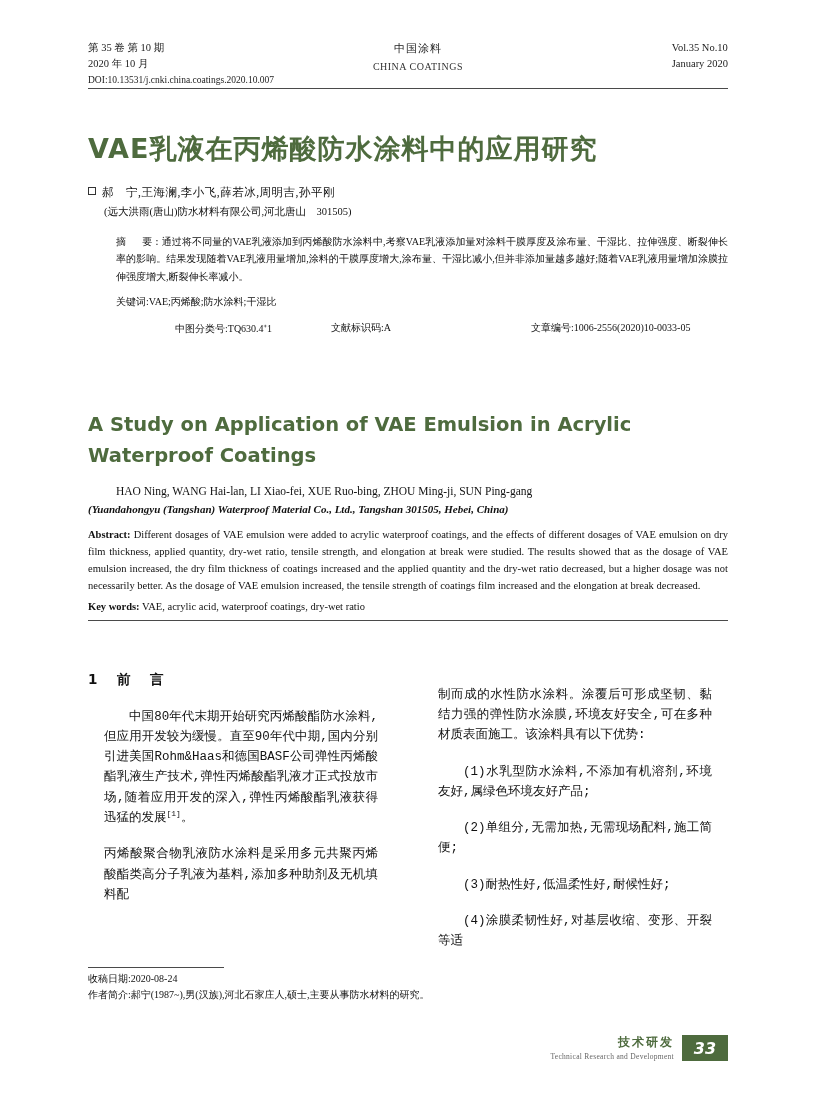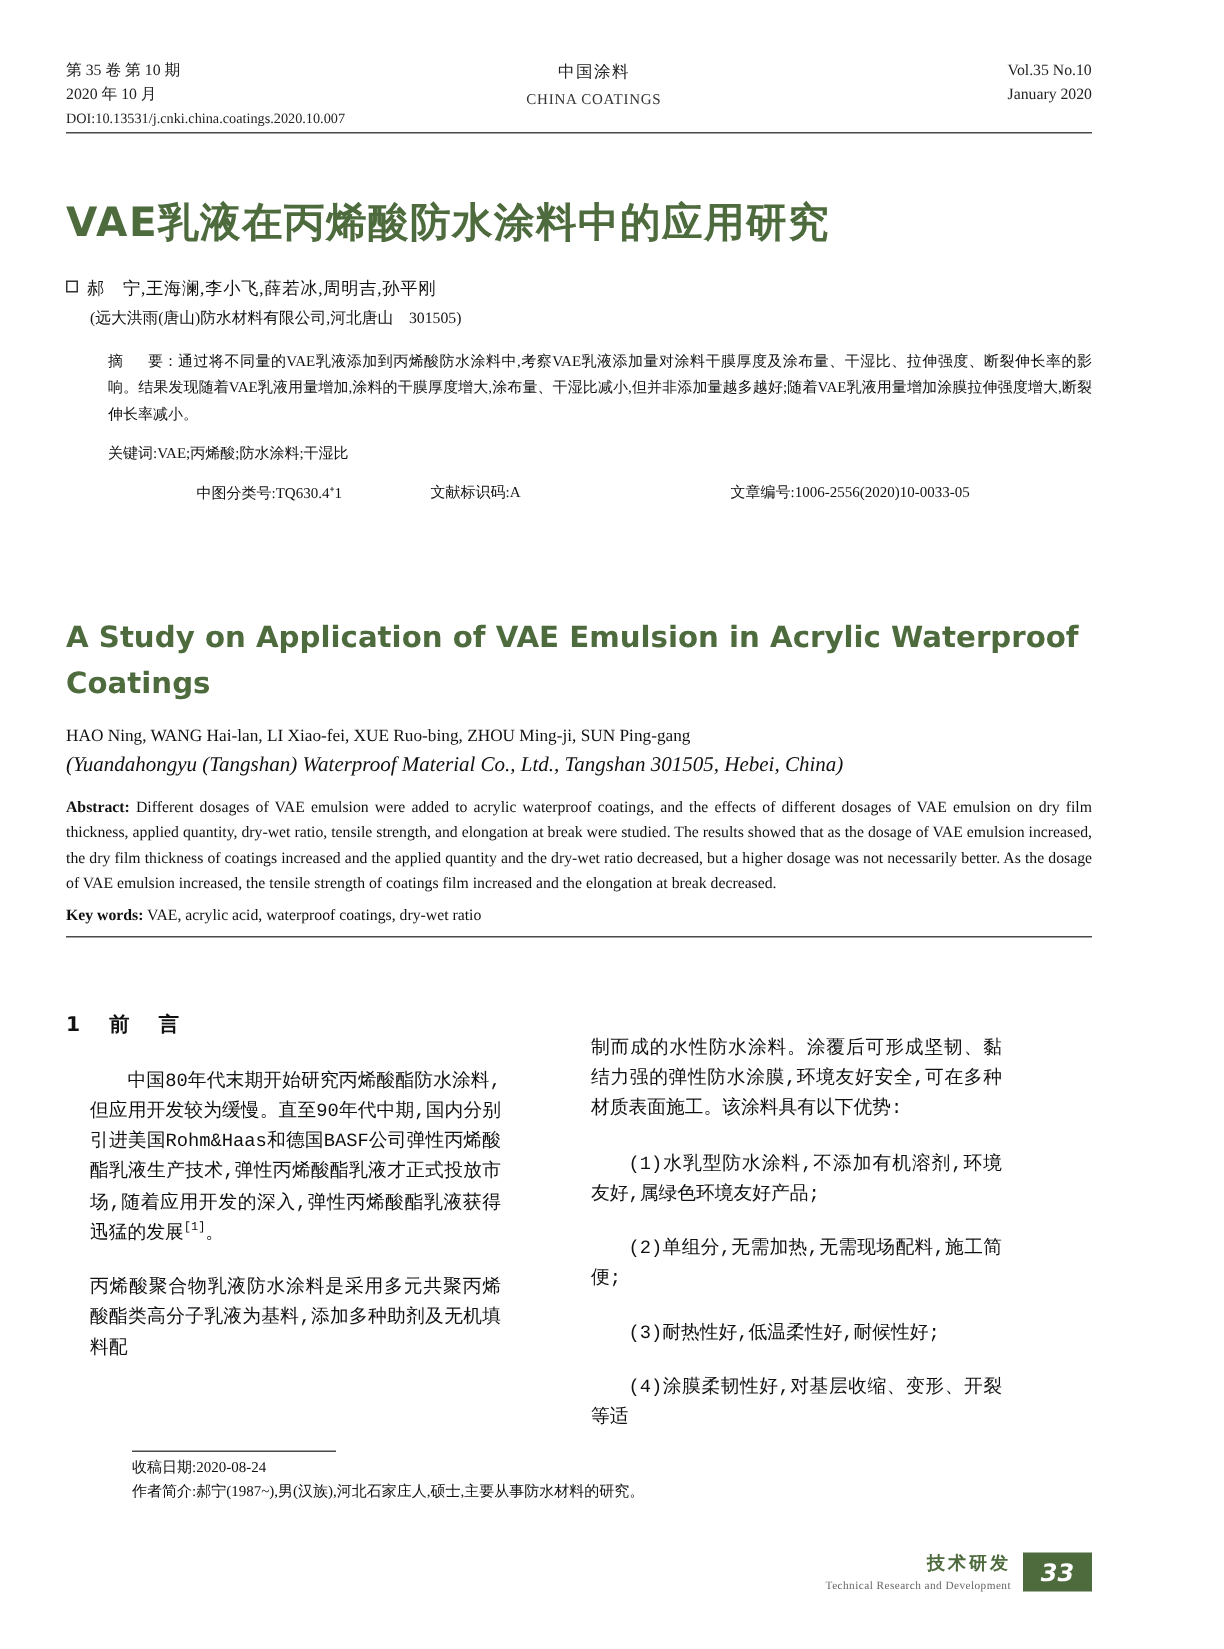--- a/index.html
+++ b/index.html
@@ -9,21 +9,21 @@
     height: 1099px;
     background: #ffffff;
     font-family: "Liberation Serif", serif;
     color: #1a1a1a;
     position: relative;
   }
   .page {
     position: relative;
     width: 816px;
     height: 1099px;
-    padding: 40px 88px 0 44px;
+    padding: 40px 88px 0 88px;
   }
 
   
   .masthead {
     display: flex;
     justify-content: space-between;
     align-items: flex-start;
     font-size: 10.5px;
     line-height: 1.5;
     color: #222;
@@ -112,26 +112,28 @@
     font-family: "DejaVu Sans", sans-serif;
     font-weight: bold;
     font-size: 19.5px;
     line-height: 1.55;
     color: #4e6b3e;
   }
   .en-authors {
     margin-top: 14px;
     font-size: 11.5px;
     color: #111;
+    margin-left: 28px;
   }
   .en-affil {
     margin-top: 6px;
-    font-size: 14px;
+    font-size: 11px;
     font-style: italic;
     color: #111;
+    font-weight: bold;
   }
   .en-abstract {
     margin-top: 11px;
     font-size: 10.5px;
     line-height: 1.62;
     text-align: justify;
     color: #111;
   }
   .en-abstract b { font-weight: bold; }
   .en-keywords {

